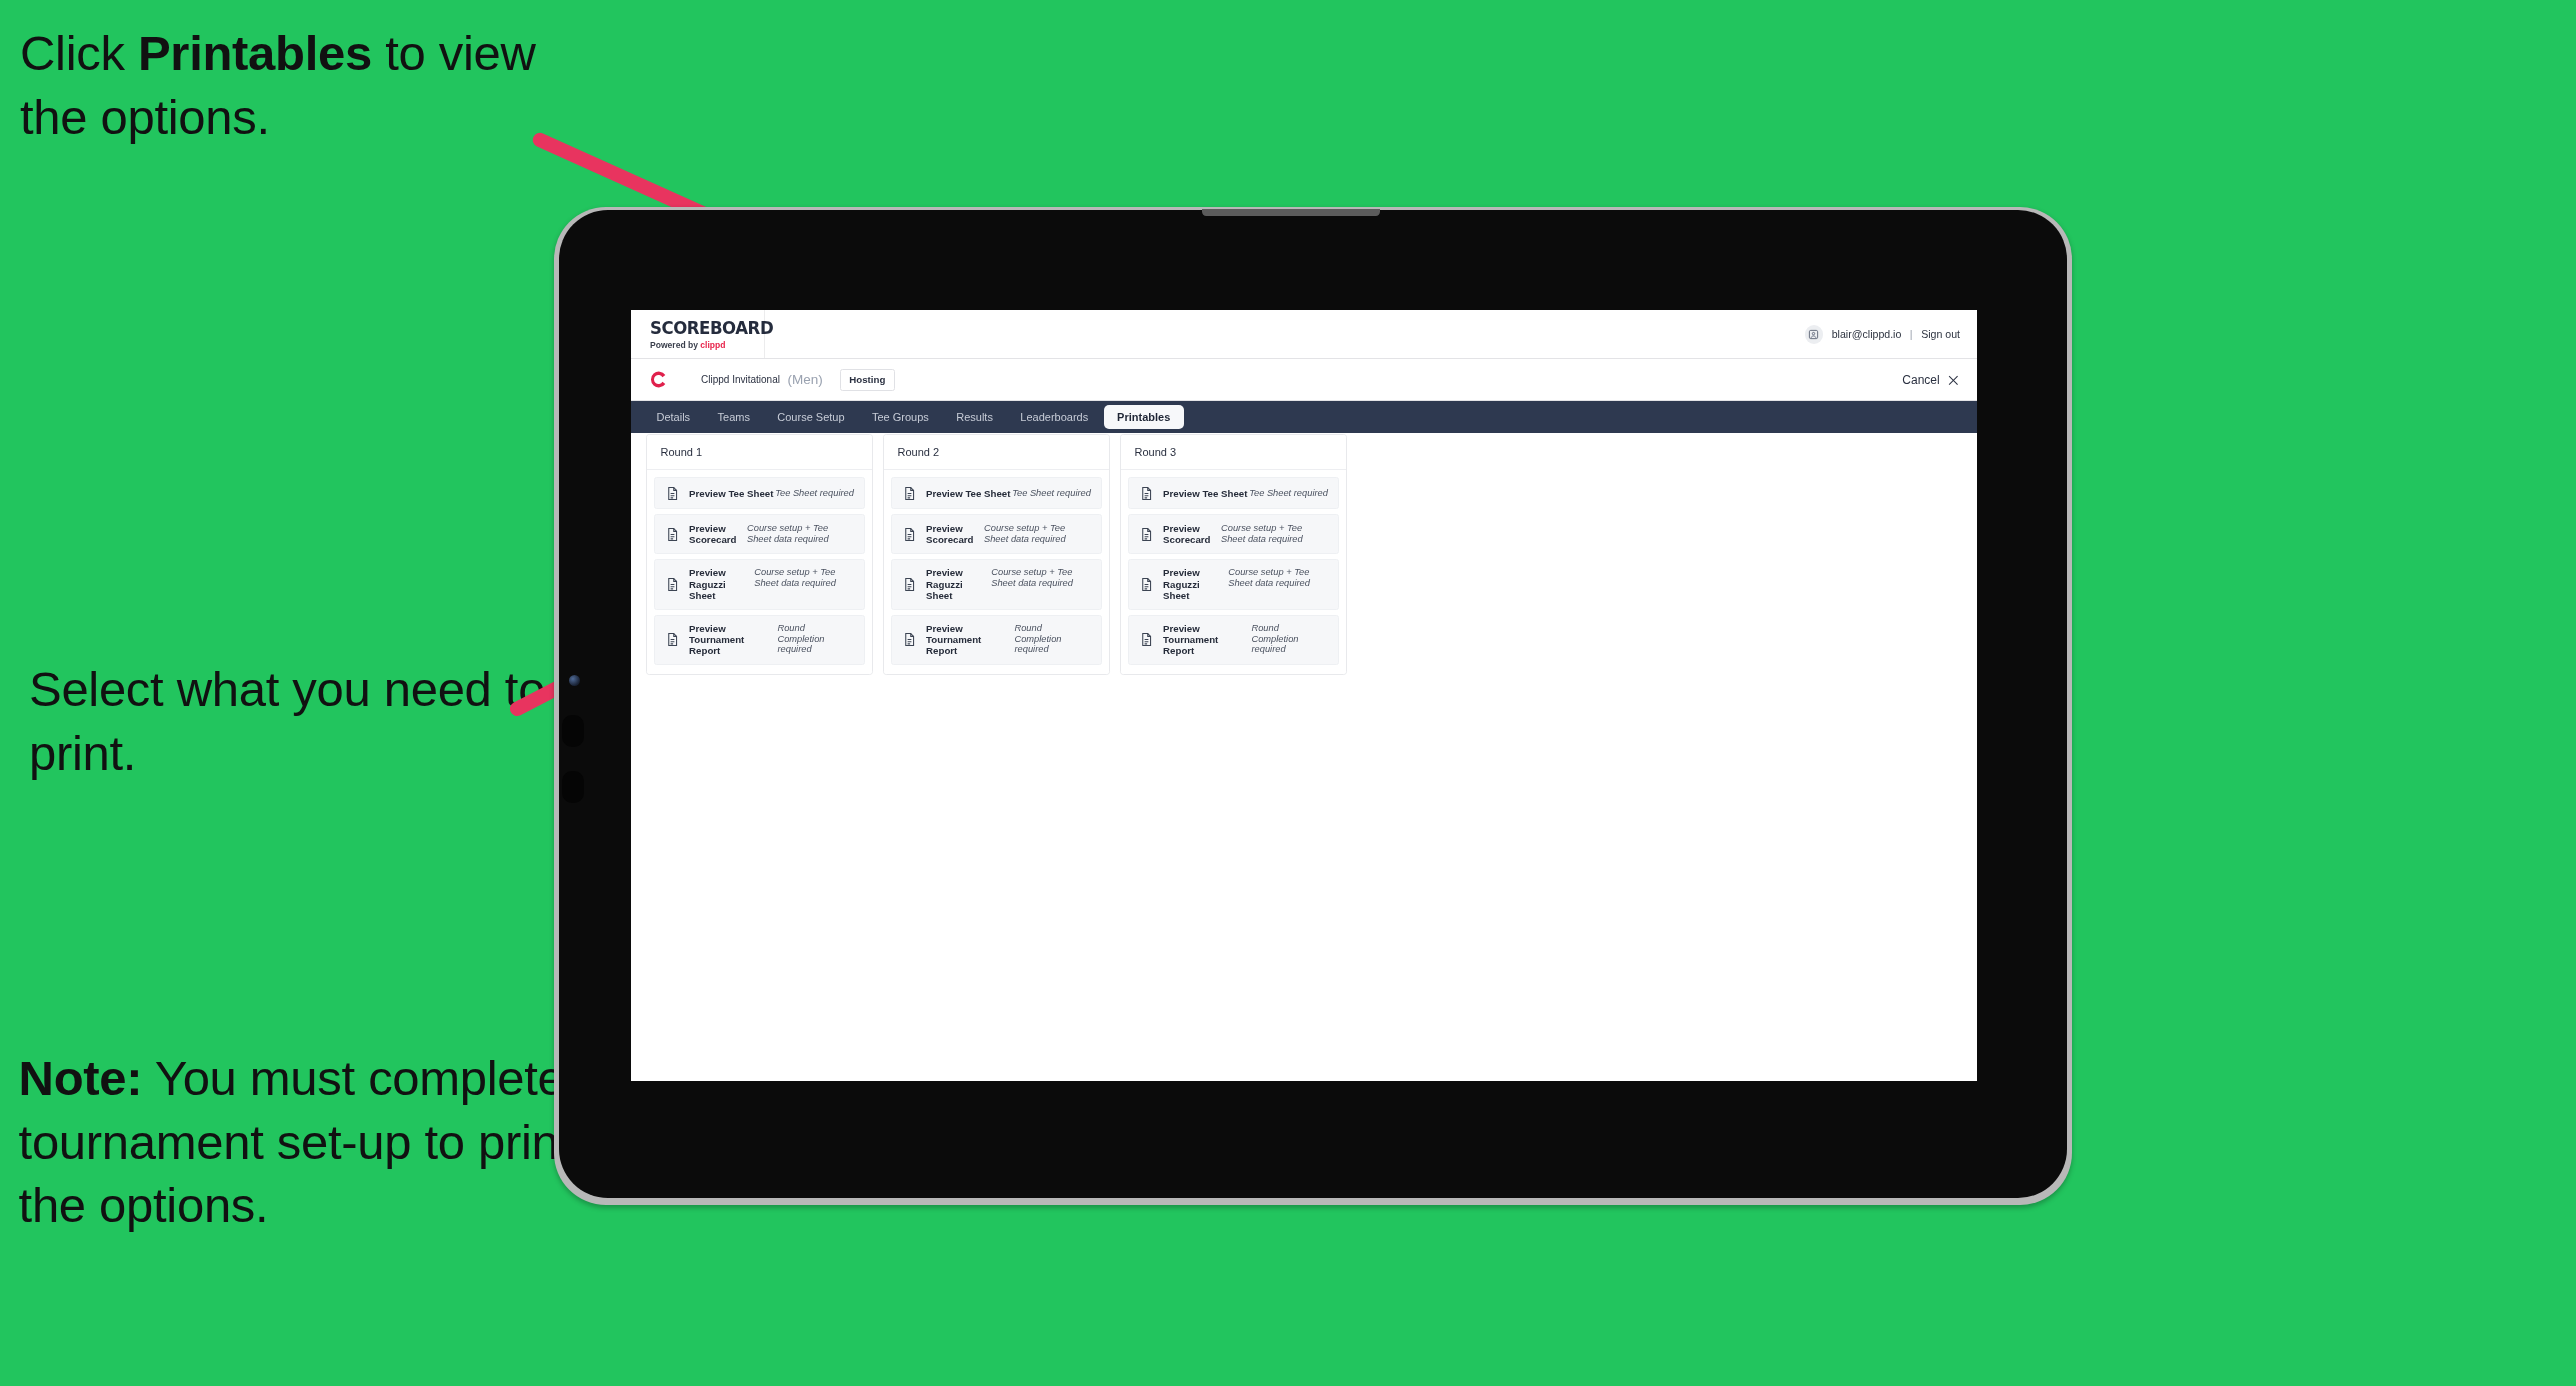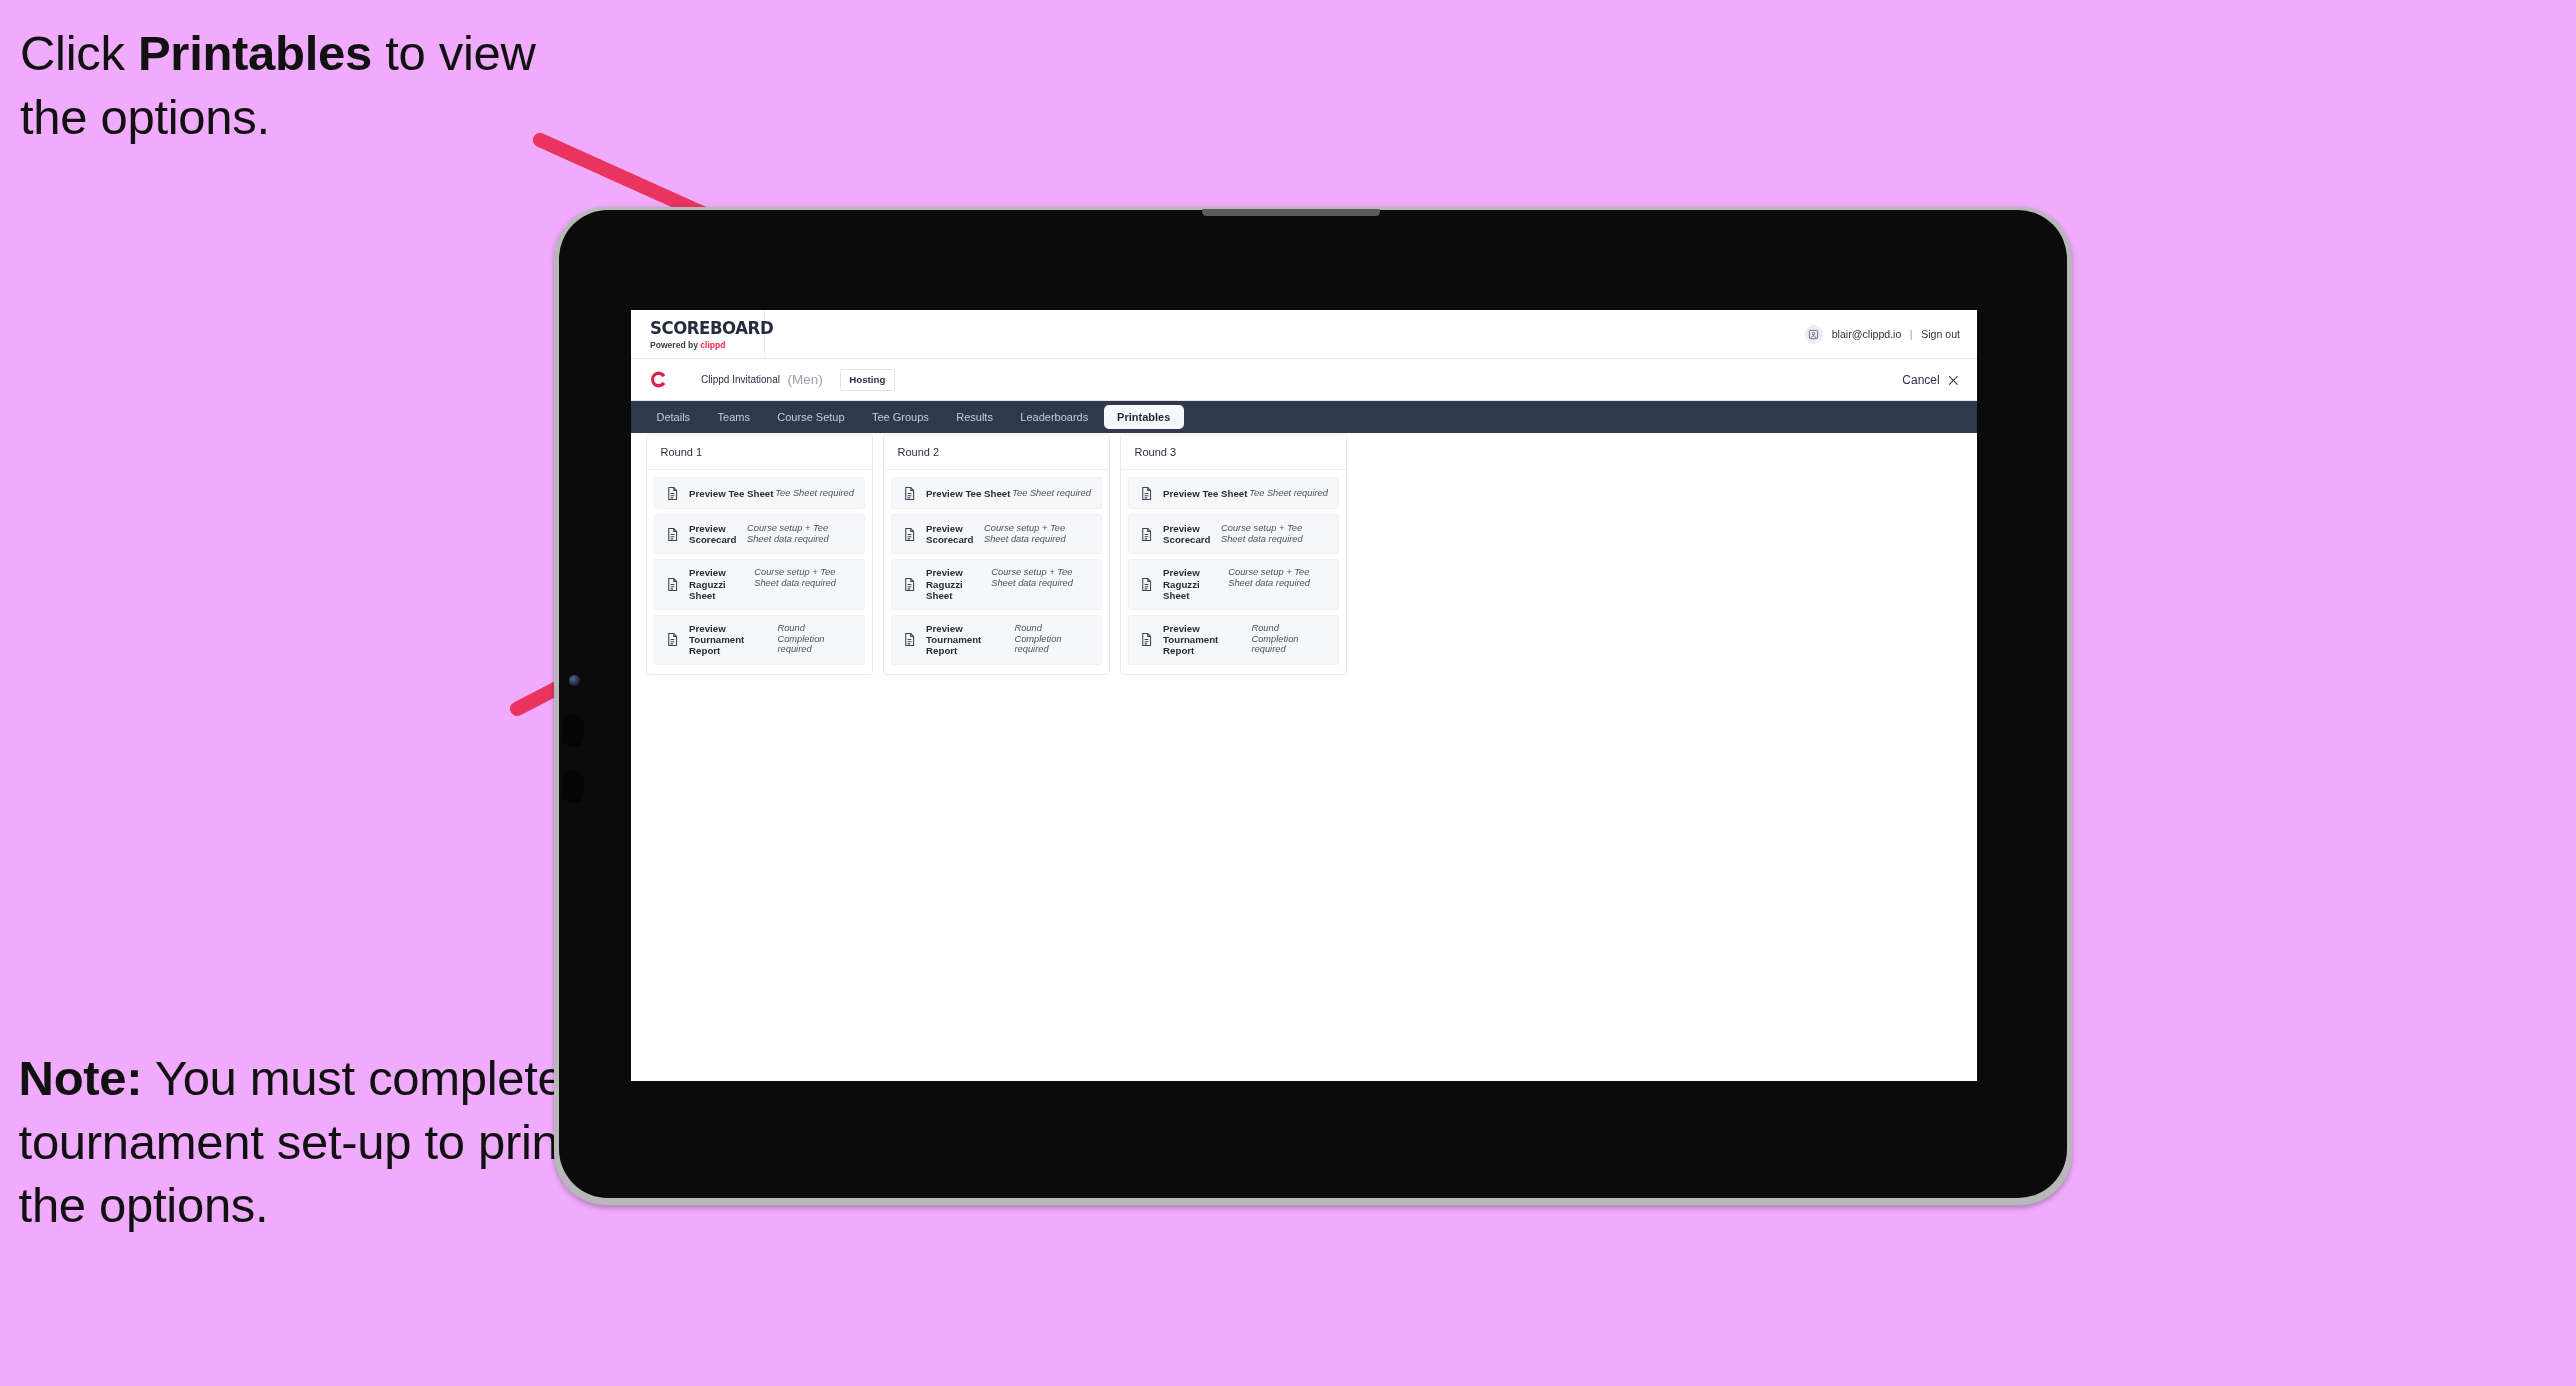--- a/index.html
+++ b/index.html
@@ -2,21 +2,21 @@
 <html style="font-size:13.5px"><head>
 <meta charset="utf-8">
 <style>
   * { box-sizing: border-box; margin: 0; padding: 0; }
   html, body {
     width: 2576px; height: 1386px;
     background: #ffffff;
     font-family: "Liberation Sans", sans-serif;
     overflow: hidden;
   }
-  #stage { position: relative; width: 2576px; height: 1386px; background:#f0abfc; }
+  #stage { position: relative; width: 2576px; height: 1386px; background:#22c55e; }
 
   
   .annot {
     position: absolute;
     color: #111111;
     font-family: "Liberation Sans", sans-serif;
     font-weight: 400;
     line-height: 1.30;
     letter-spacing: -0.3px;
   }
@@ -230,20 +230,21 @@
 </style>
 </head>
 <body>
 
 <div id="stage">
 
   <div id="annot-1" class="annot">
     <span>Click </span><b>Printables</b><span> to view the options.</span>
   </div>
 
+  <div id="annot-2" class="annot">Select what you need to print.</div>
 
   <div id="annot-3" class="annot">
     <b>Note:</b><span> You must complete the tournament set-up to print all the options.</span>
   </div>
 
   <svg id="arrow-top" class="arrow-svg" viewBox="0 0 710 360">
     <line x1="8" y1="6" x2="612" y2="278" stroke="#e8345f" stroke-width="17" stroke-linecap="round"></line>
     <polygon points="540,250 700,320 595,352" fill="#e8345f"></polygon>
   </svg>
 

